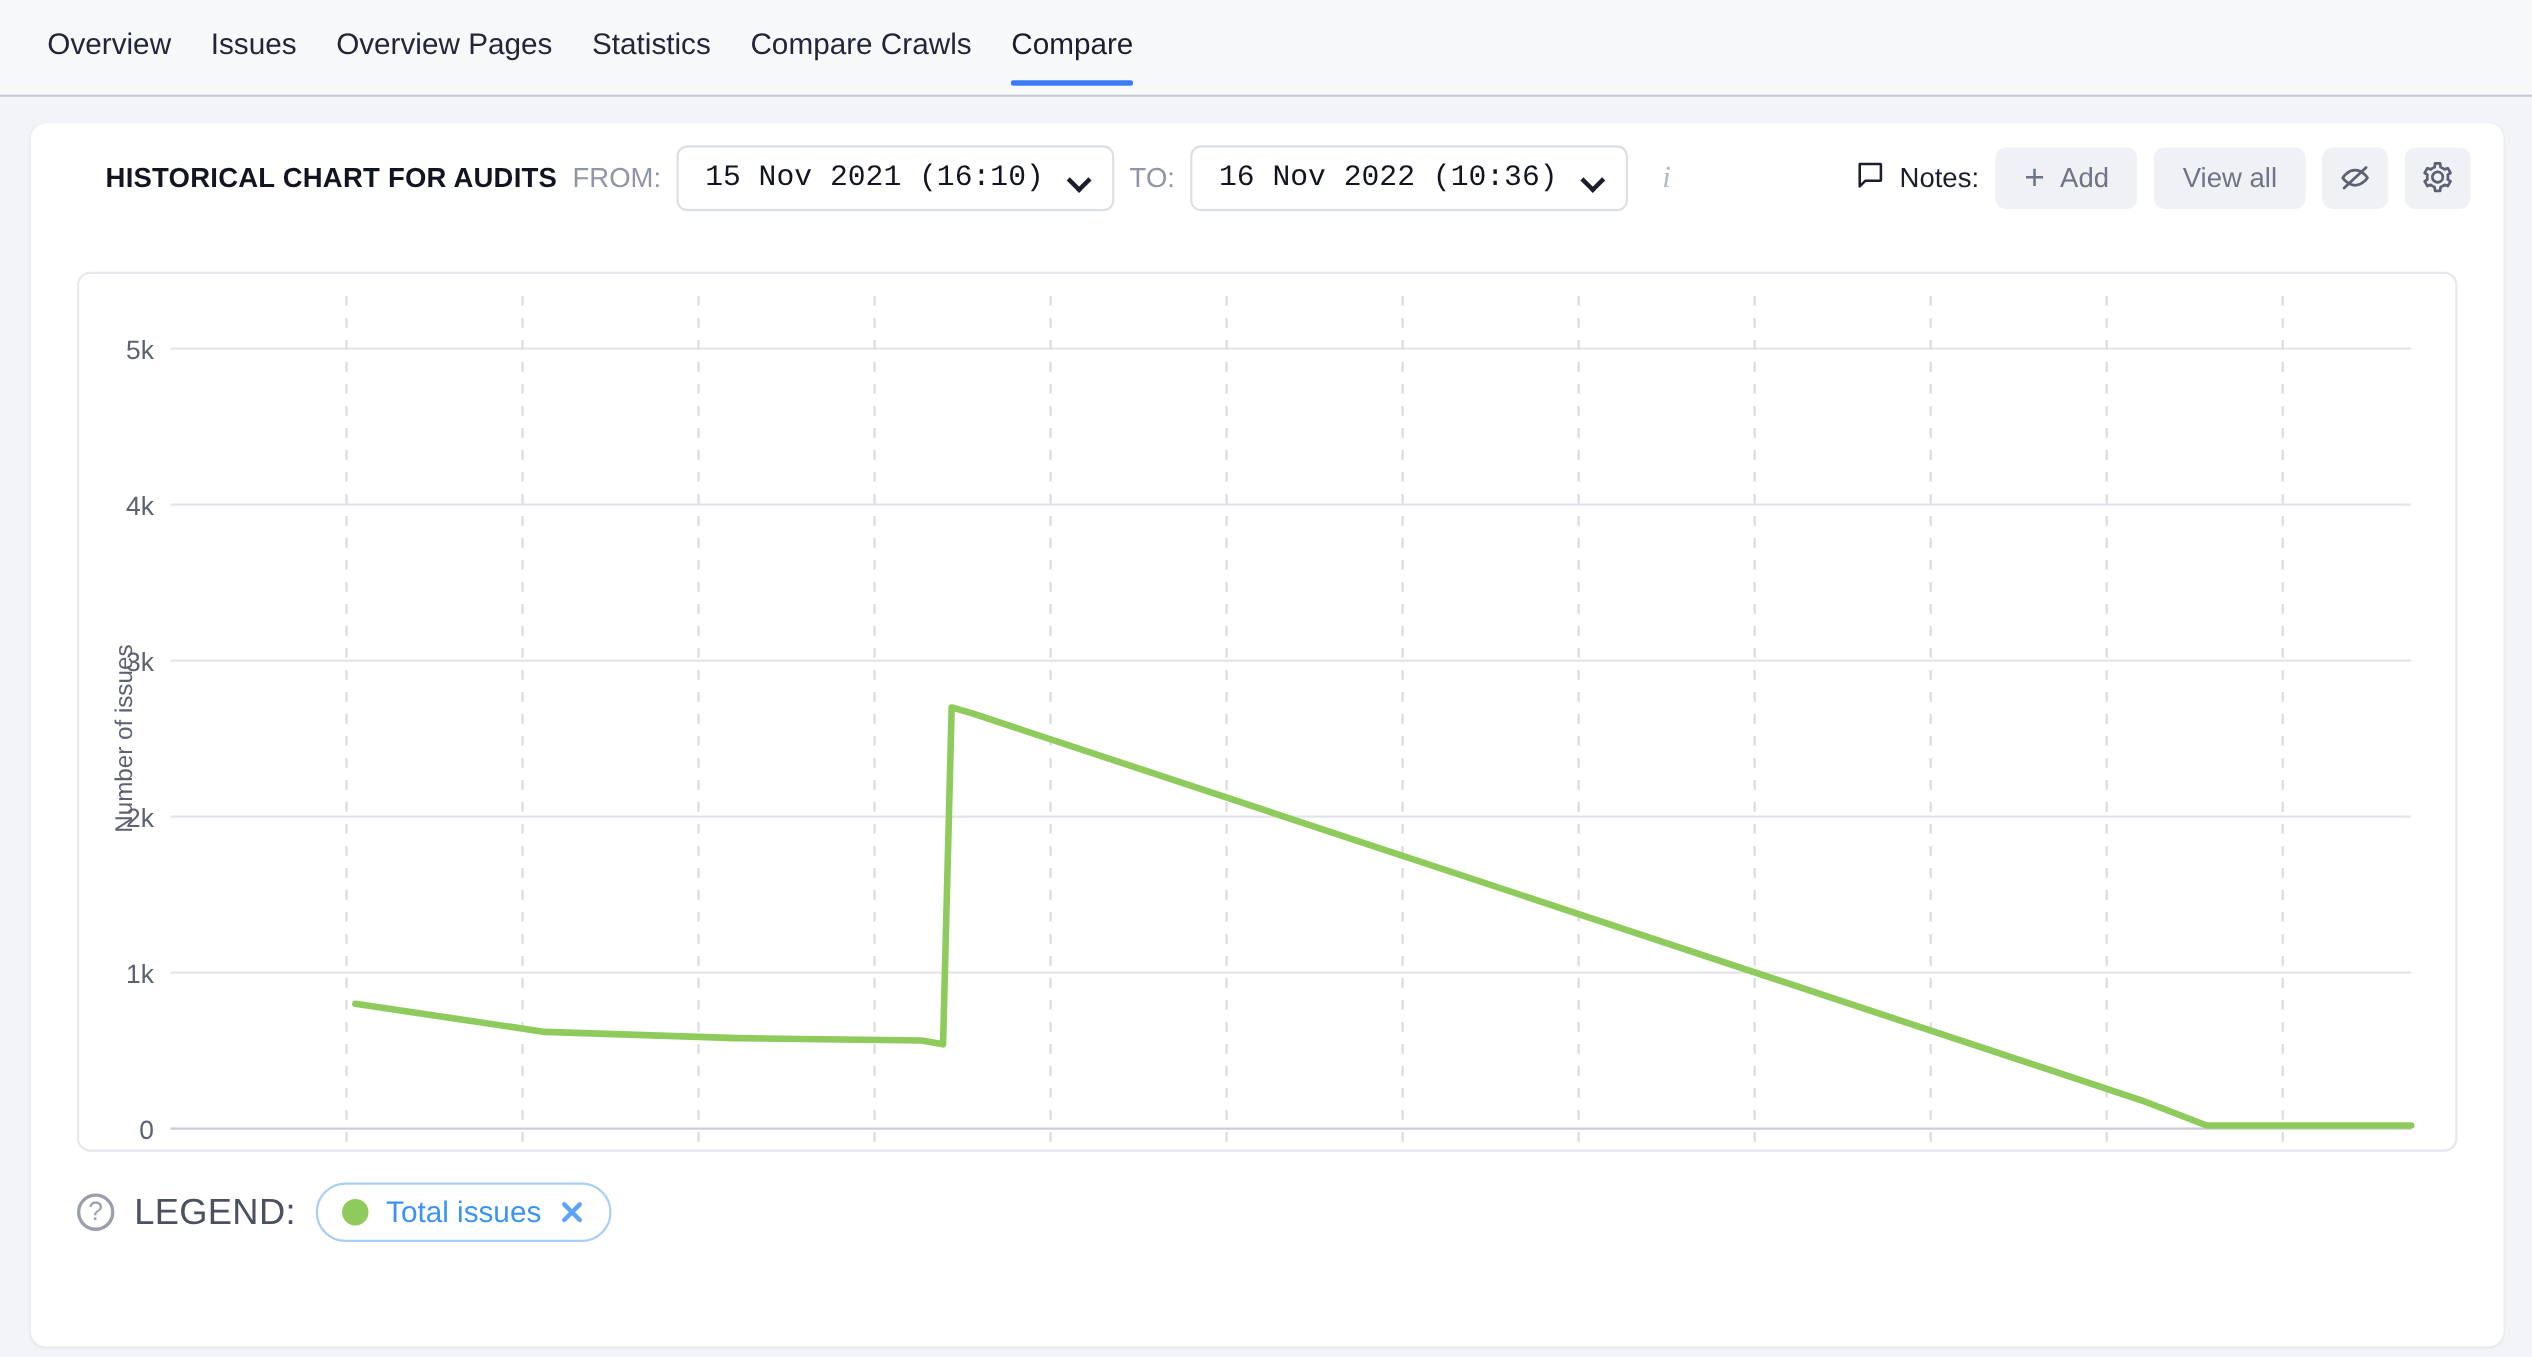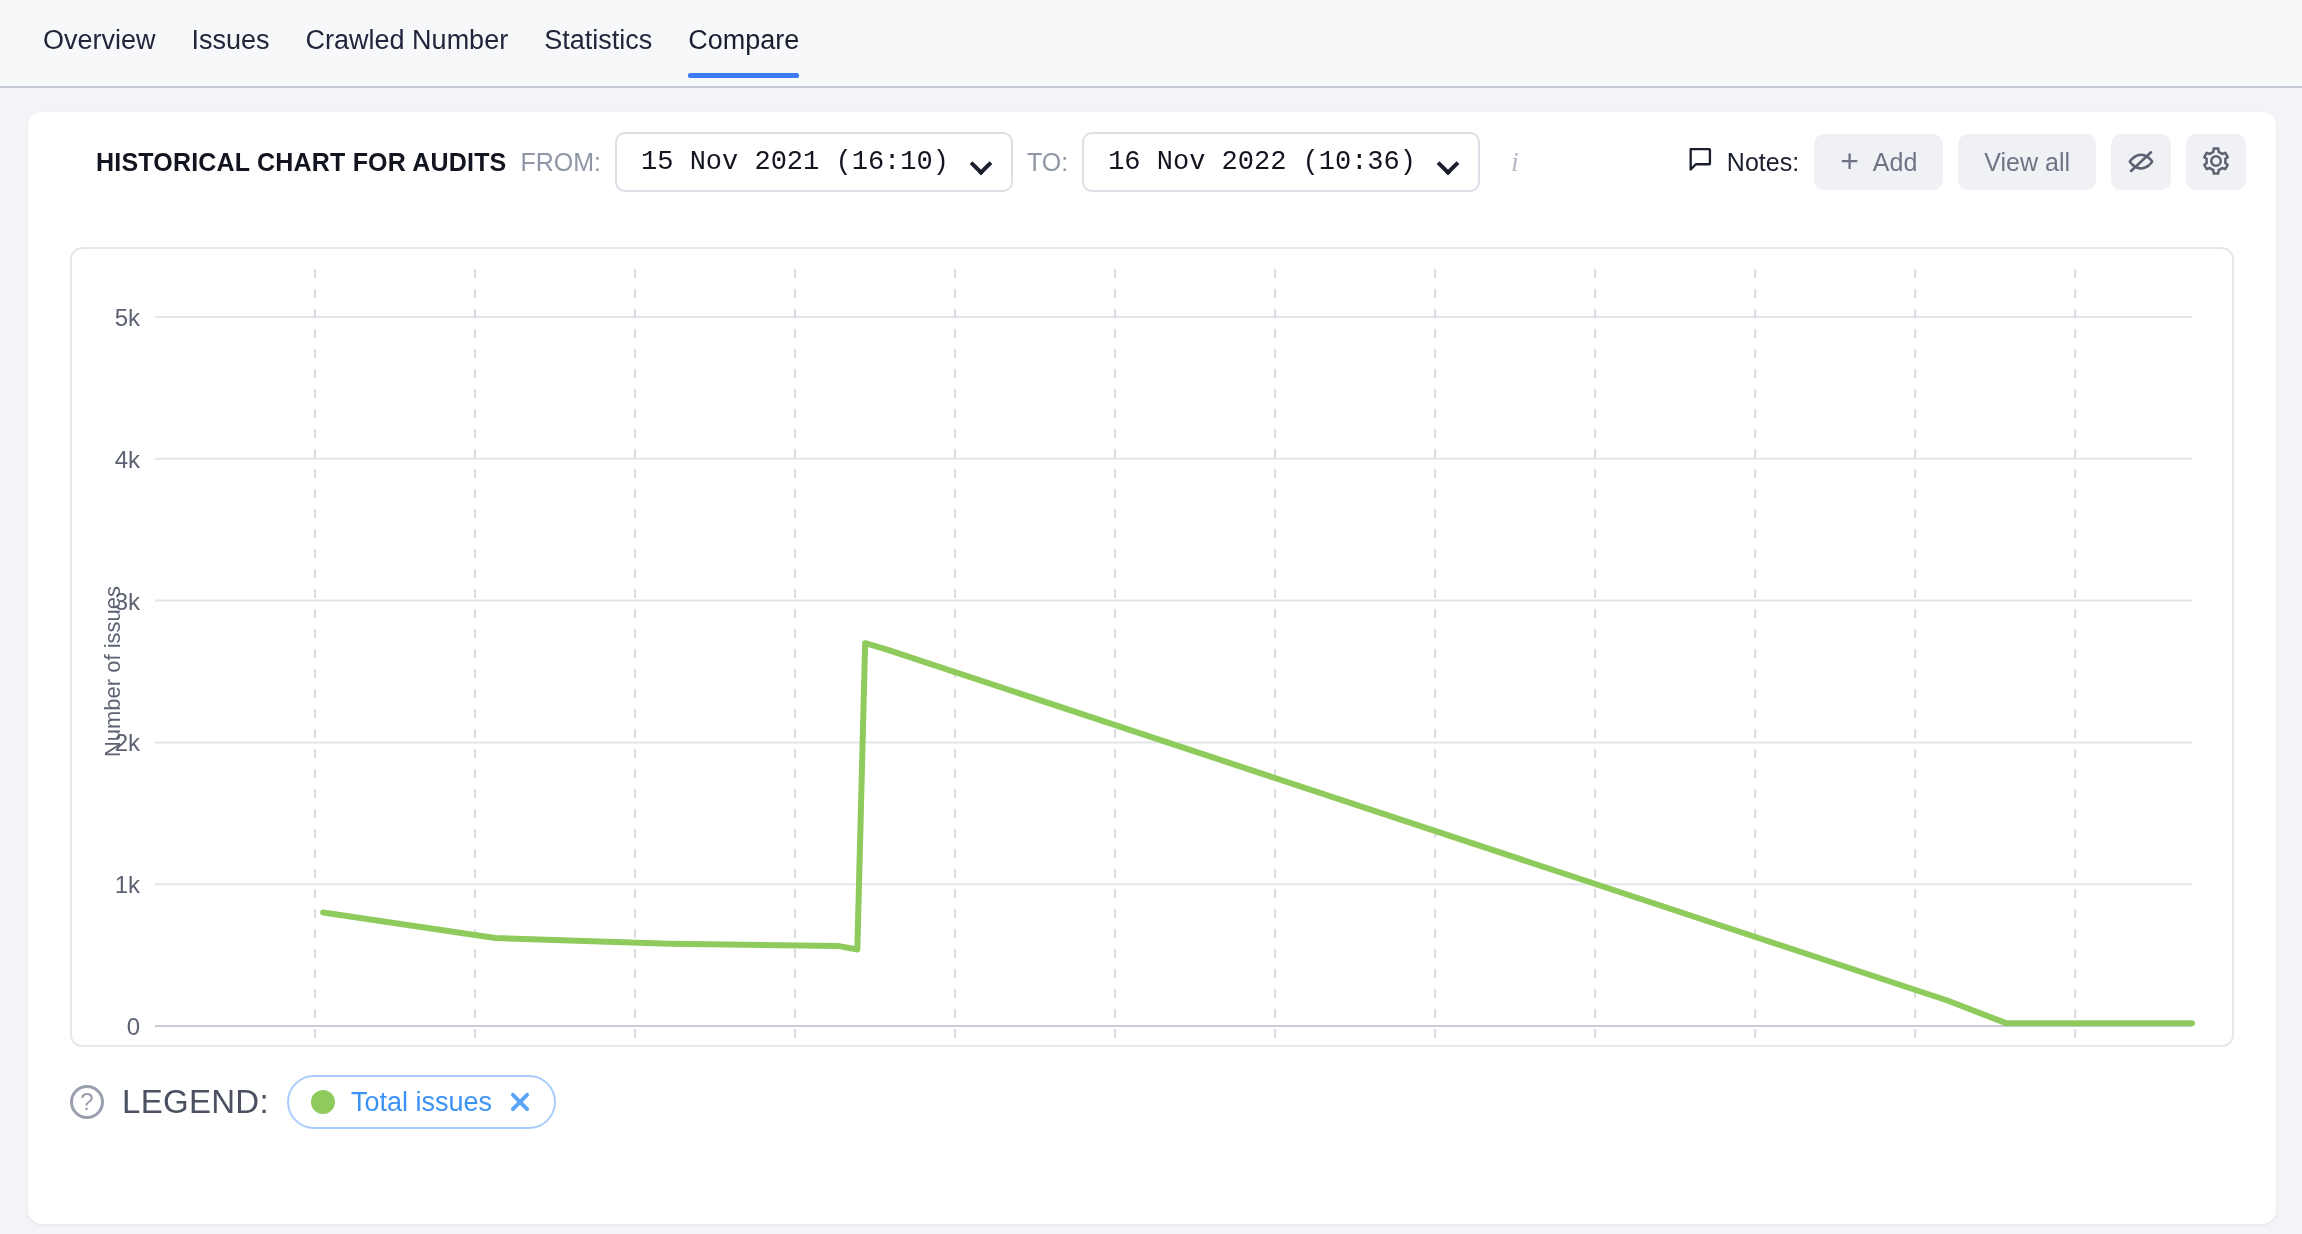--- a/index.html
+++ b/index.html
@@ -207,22 +207,23 @@
   .xmark::before { transform: rotate(45deg); }
   .xmark::after  { transform: rotate(-45deg); }
 </style>
 </head>
 <body>
 
 <div class="tabbar">
   <div class="tabs" id="tabs">
       <div class="tab"><span>Overview</span></div>
       <div class="tab"><span>Issues</span></div>
-      <div class="tab"><span>Crawled Number</span></div>
+      <div class="tab"><span>Overview Pages</span></div>
       <div class="tab"><span>Statistics</span></div>
+      <div class="tab"><span>Compare Crawls</span></div>
       <div class="tab active"><span>Compare</span></div>
     </div>
 </div>
 
 <div class="card">
 
   <div class="cardhead">
     <span class="chart-title">HISTORICAL CHART FOR AUDITS</span>
     <span class="range-label">FROM:</span>
 

